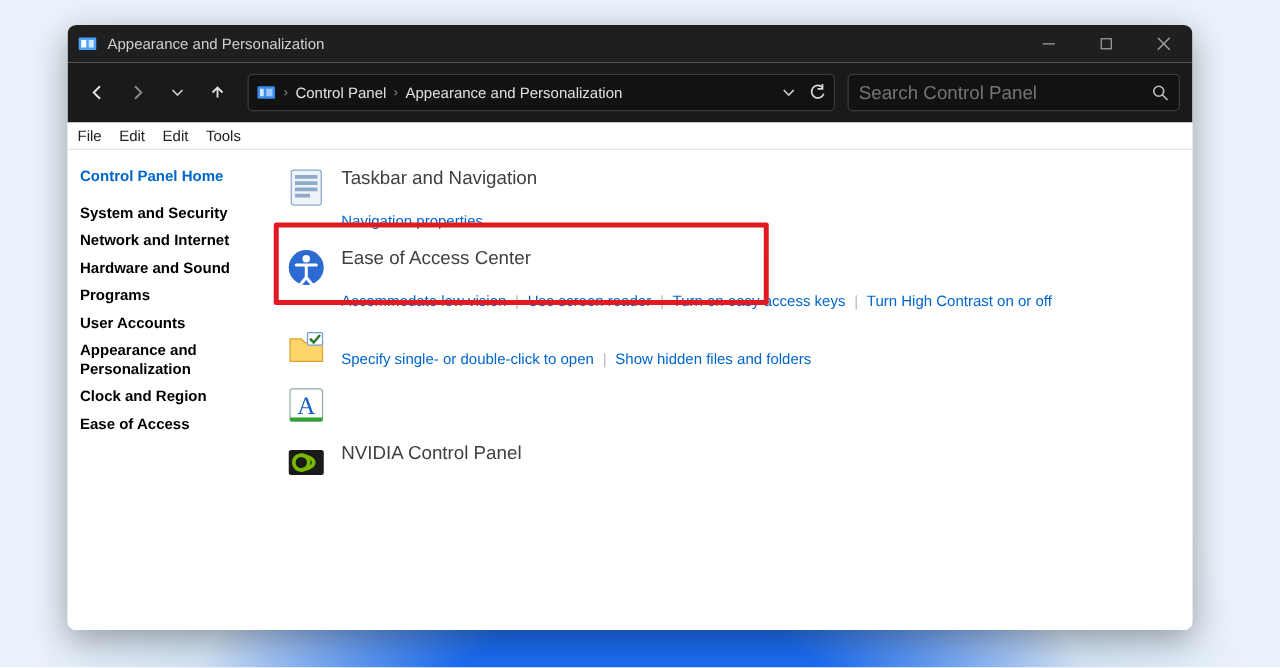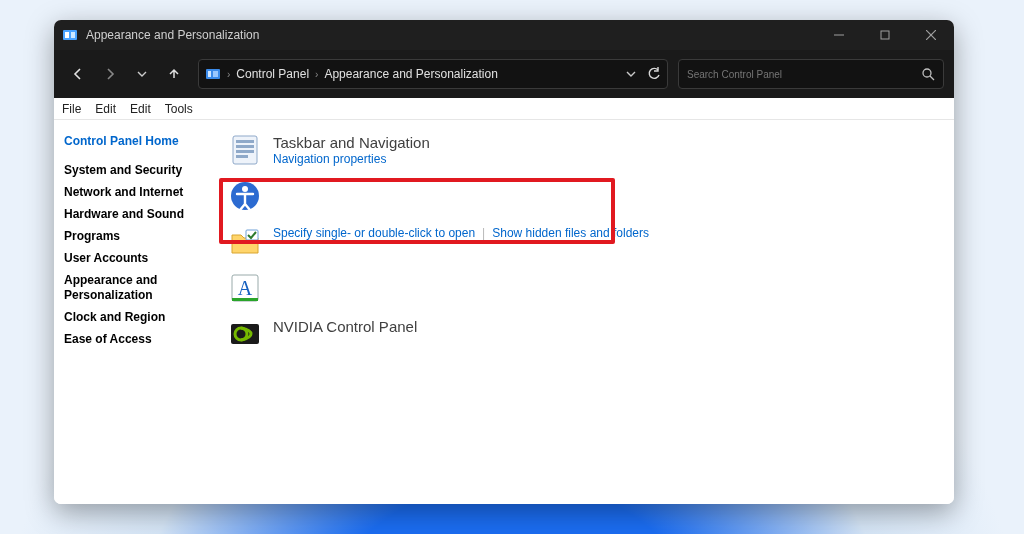--- a/index.html
+++ b/index.html
@@ -72,21 +72,21 @@
     height: 30px;
     background:#121212;
     border:1px solid #3a3a3a;
     border-radius:4px;
     display:flex; align-items:center;
     color:#9a9a9a;
     padding: 0 8px;
   }
   .search input {
     flex:1; background:transparent; border:0; outline:0;
-    color:#e0e0e0; font-size:10px;
+    color:#e0e0e0; font-size:15px;
   }
   .search .mag { color:#bfbfbf; }
   .menubar {
     height: 22px;
     background:#fff;
     border-bottom:1px solid #e6e6e6;
     display:flex; align-items:center;
     padding: 0 8px;
     gap: 14px;
     color:#222;
@@ -131,21 +131,21 @@
     flex:none;
   }
   .cat .text { padding-top:0px;}
   .cat .title {
     color:#404040;
     font-size:15px;
     line-height:1.2;
     cursor:default;
   }
   .cat .links {
-    margin-top:0;
+    margin-top:18px;
     font-size:12px;
     color:#0066cc;
   }
   .cat .links .lnk { color:#0066cc; cursor:default;}
   .cat .links .sep { color:#b8b8b8; margin: 0 7px;}
   .highlight {
     position:absolute;
     left: 0px;
     top: 58px;
     width: 396px;
@@ -292,20 +292,24 @@
               </div>
             </div>
             <div class="cat">
               <div class="icon">
                 <svg width="32" height="32">
                   <circle cx="16" cy="16" r="14" fill="#2c6bd1"></circle>
                   <circle cx="16" cy="9" r="3" fill="#fff"></circle>
                   <path d="M8 14 L24 14 M16 14 L16 24 M16 24 L11 30 M16 24 L21 30" stroke="#fff" stroke-width="2.4" fill="none" stroke-linecap="round"></path>
                 </svg>
               </div>
+              <div class="text">
+                <div class="title">Ease of Access Center</div>
+                <div class="links"><span class="lnk">Accommodate low vision</span><span class="sep">|</span><span class="lnk">Use screen reader</span><span class="sep">|</span><span class="lnk">Turn on easy access keys</span><span class="sep">|</span><span class="lnk">Turn High Contrast on or off</span></div>
+              </div>
             </div>
             <div class="cat">
               <div class="icon">
                 <svg width="32" height="32">
                   <path d="M3 10 L3 27 L29 27 L29 12 L15 12 L12 9 L3 9 Z" fill="#ffd56b" stroke="#d9a531"></path>
                   <rect x="17" y="4" width="12" height="10" rx="1" fill="#fff" stroke="#6fa0d6"></rect>
                   <path d="M19 9 L22 12 L27 6" fill="none" stroke="#2c7a2c" stroke-width="2"></path>
                 </svg>
               </div>
               <div class="text">

